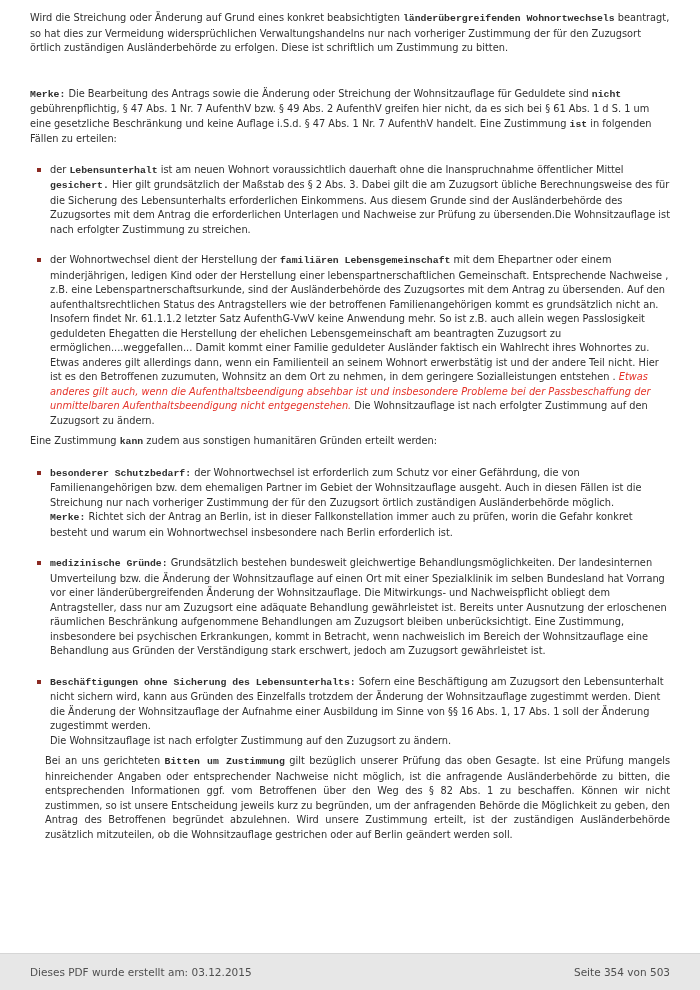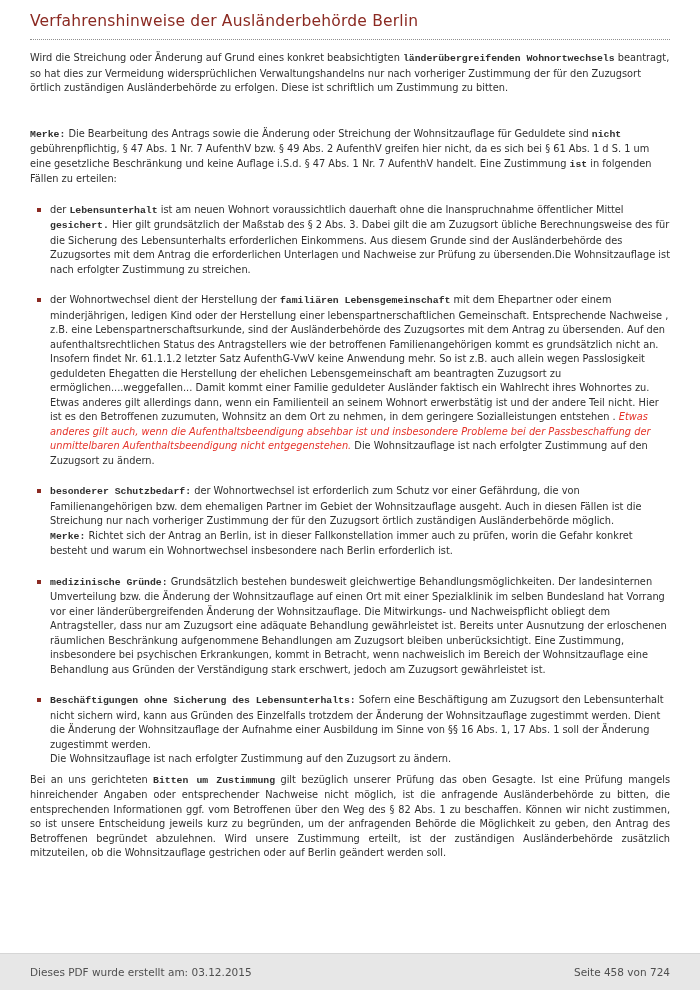--- a/index.html
+++ b/index.html
@@ -32,54 +32,52 @@
   .blist { list-style: none; margin: 0 0 6px 0; padding: 0 0 0 7px; }
   .blist li { position: relative; padding-left: 13px; margin: 16px 0 2px 0; }
   .bullet-sq {
     position: absolute; left: 0; top: 5px;
     width: 4px; height: 4px;
     background: var(--accent, #8b2a22);
   }
   .b { font-weight: bold; font-family: Liberation Mono, monospace; }
   .i { font-style: italic; }
   .red { color: var(--red_note, #e5332a); }
-  .justify { text-align: justify; }
+  .justify { text-align: justify; margin-left: 15px; }
   .footer {
     position: absolute; left: 0; right: 0; bottom: 0;
     height: 37px;
     background: var(--footer_bg, #e7e7e7);
     border-top: 1px solid #d6d6d6;
     color: var(--footer_text, #4f4f4f);
     display: flex; align-items: center; justify-content: space-between;
     padding: 0 30px; box-sizing: border-box;
     font-size: 10.5px;
     text-align: center;
   }
 </style>
 </head>
 <body>
 
 <div class="page">
-  <header class="doc-header">
-    <h1 class="title">Verfahrenshinweise der Ausländerbehörde Berlin</h1>
-  </header>
 
   <main class="doc-body">
       <p class="para"><span class="">Wird die Streichung oder Änderung auf Grund eines konkret beabsichtigten </span><span class="b">länderübergreifenden Wohnortwechsels</span><span class=""> beantragt, so hat dies zur Vermeidung widersprüchlichen Verwaltungshandelns nur nach vorheriger Zustimmung der für den Zuzugsort örtlich zuständigen Ausländerbehörde zu erfolgen. Diese ist schriftlich um Zustimmung zu bitten.</span></p>
       <div class="spacer"></div>
       <p class="para"><span class="b">Merke:</span><span class=""> Die Bearbeitung des Antrags sowie die Änderung oder Streichung der Wohnsitzauflage für Geduldete sind </span><span class="b">nicht</span><span class=""> gebührenpflichtig, § 47 Abs. 1 Nr. 7 AufenthV bzw. § 49 Abs. 2 AufenthV greifen hier nicht, da es sich bei § 61 Abs. 1 d S. 1 um eine gesetzliche Beschränkung und keine Auflage i.S.d. § 47 Abs. 1 Nr. 7 AufenthV handelt. Eine Zustimmung </span><span class="b">ist</span><span class=""> in folgenden Fällen zu erteilen:</span></p>
       <ul class="blist">
         <li><span class="bullet-sq"></span><span class="li-body"><span class="">der </span><span class="b">Lebensunterhalt</span><span class=""> ist am neuen Wohnort voraussichtlich dauerhaft ohne die Inanspruchnahme öffentlicher Mittel </span><span class="b">gesichert.</span><span class=""> Hier gilt grundsätzlich der Maßstab des § 2 Abs. 3. Dabei gilt die am Zuzugsort übliche Berechnungsweise des für die Sicherung des Lebensunterhalts erforderlichen Einkommens. Aus diesem Grunde sind der Ausländerbehörde des Zuzugsortes mit dem Antrag die erforderlichen Unterlagen und Nachweise zur Prüfung zu übersenden.Die Wohnsitzauflage ist nach erfolgter Zustimmung zu streichen.</span></span></li>
         <li><span class="bullet-sq"></span><span class="li-body"><span class="">der Wohnortwechsel dient der Herstellung der </span><span class="b">familiären Lebensgemeinschaft</span><span class=""> mit dem Ehepartner oder einem minderjährigen, ledigen Kind oder der Herstellung einer lebenspartnerschaftlichen Gemeinschaft. Entsprechende Nachweise , z.B. eine Lebenspartnerschaftsurkunde, sind der Ausländerbehörde des Zuzugsortes mit dem Antrag zu übersenden. Auf den aufenthaltsrechtlichen Status des Antragstellers wie der betroffenen Familienangehörigen kommt es grundsätzlich nicht an. Insofern findet Nr. 61.1.1.2 letzter Satz AufenthG-VwV keine Anwendung mehr. So ist z.B. auch allein wegen Passlosigkeit geduldeten Ehegatten die Herstellung der ehelichen Lebensgemeinschaft am beantragten Zuzugsort zu ermöglichen....weggefallen... Damit kommt einer Familie geduldeter Ausländer faktisch ein Wahlrecht ihres Wohnortes zu. Etwas anderes gilt allerdings dann, wenn ein Familienteil an seinem Wohnort erwerbstätig ist und der andere Teil nicht. Hier ist es den Betroffenen zuzumuten, Wohnsitz an dem Ort zu nehmen, in dem geringere Sozialleistungen entstehen . </span><span class="i red">Etwas anderes gilt auch, wenn die Aufenthaltsbeendigung absehbar ist und insbesondere Probleme bei der Passbeschaffung der unmittelbaren Aufenthaltsbeendigung nicht entgegenstehen.</span><span class=""> Die Wohnsitzauflage ist nach erfolgter Zustimmung auf den Zuzugsort zu ändern.</span></span></li>
       </ul>
+      <p class="para"><span class="">Eine Zustimmung </span><span class="b">kann</span><span class=""> zudem aus sonstigen humanitären Gründen erteilt werden:</span></p>
       <ul class="blist">
         <li><span class="bullet-sq"></span><span class="li-body"><span class="b">besonderer Schutzbedarf:</span><span class=""> der Wohnortwechsel ist erforderlich zum Schutz vor einer Gefährdung, die von Familienangehörigen bzw. dem ehemaligen Partner im Gebiet der Wohnsitzauflage ausgeht. Auch in diesen Fällen ist die Streichung nur nach vorheriger Zustimmung der für den Zuzugsort örtlich zuständigen Ausländerbehörde möglich.</span><br><span class="b">Merke:</span><span class=""> Richtet sich der Antrag an Berlin, ist in dieser Fallkonstellation immer auch zu prüfen, worin die Gefahr konkret besteht und warum ein Wohnortwechsel insbesondere nach Berlin erforderlich ist.</span></span></li>
         <li><span class="bullet-sq"></span><span class="li-body"><span class="b">medizinische Gründe:</span><span class=""> Grundsätzlich bestehen bundesweit gleichwertige Behandlungsmöglichkeiten. Der landesinternen Umverteilung bzw. die Änderung der Wohnsitzauflage auf einen Ort mit einer Spezialklinik im selben Bundesland hat Vorrang vor einer länderübergreifenden Änderung der Wohnsitzauflage. Die Mitwirkungs- und Nachweispflicht obliegt dem Antragsteller, dass nur am Zuzugsort eine adäquate Behandlung gewährleistet ist. Bereits unter Ausnutzung der erloschenen räumlichen Beschränkung aufgenommene Behandlungen am Zuzugsort bleiben unberücksichtigt. Eine Zustimmung, insbesondere bei psychischen Erkrankungen, kommt in Betracht, wenn nachweislich im Bereich der Wohnsitzauflage eine Behandlung aus Gründen der Verständigung stark erschwert, jedoch am Zuzugsort gewährleistet ist.</span></span></li>
         <li><span class="bullet-sq"></span><span class="li-body"><span class="b">Beschäftigungen ohne Sicherung des Lebensunterhalts:</span><span class=""> Sofern eine Beschäftigung am Zuzugsort den Lebensunterhalt nicht sichern wird, kann aus Gründen des Einzelfalls trotzdem der Änderung der Wohnsitzauflage zugestimmt werden. Dient die Änderung der Wohnsitzauflage der Aufnahme einer Ausbildung im Sinne von §§ 16 Abs. 1, 17 Abs. 1 soll der Änderung zugestimmt werden.</span><br><span class="">Die Wohnsitzauflage ist nach erfolgter Zustimmung auf den Zuzugsort zu ändern.</span></span></li>
       </ul>
       <p class="para justify"><span class="">Bei an uns gerichteten </span><span class="b">Bitten um Zustimmung</span><span class=""> gilt bezüglich unserer Prüfung das oben Gesagte. Ist eine Prüfung mangels hinreichender Angaben oder entsprechender Nachweise nicht möglich, ist die anfragende Ausländerbehörde zu bitten, die entsprechenden Informationen ggf. vom Betroffenen über den Weg des § 82 Abs. 1 zu beschaffen. Können wir nicht zustimmen, so ist unsere Entscheidung jeweils kurz zu begründen, um der anfragenden Behörde die Möglichkeit zu geben, den Antrag des Betroffenen begründet abzulehnen. Wird unsere Zustimmung erteilt, ist der zuständigen Ausländerbehörde zusätzlich mitzuteilen, ob die Wohnsitzauflage gestrichen oder auf Berlin geändert werden soll.</span></p>
     </main>
 
   <footer class="footer">
     <span>Dieses PDF wurde erstellt am: 03.12.2015</span>
-    <span>Seite 458 von 724</span>
+    <span>Seite 354 von 503</span>
   </footer>
 </div>
 
 </body></html>

